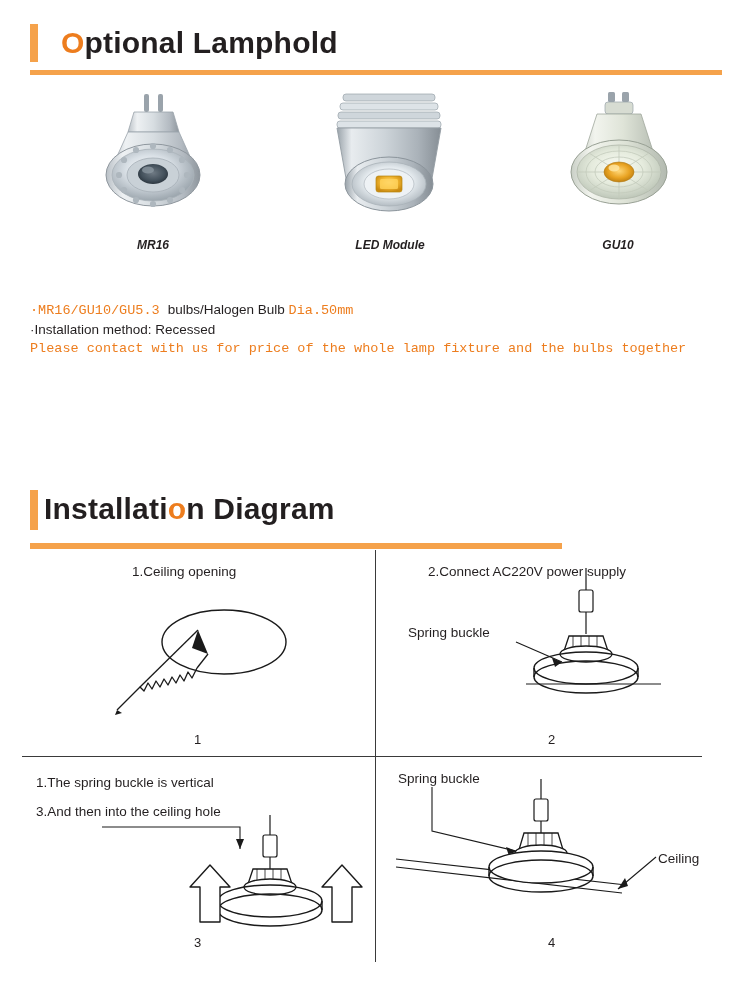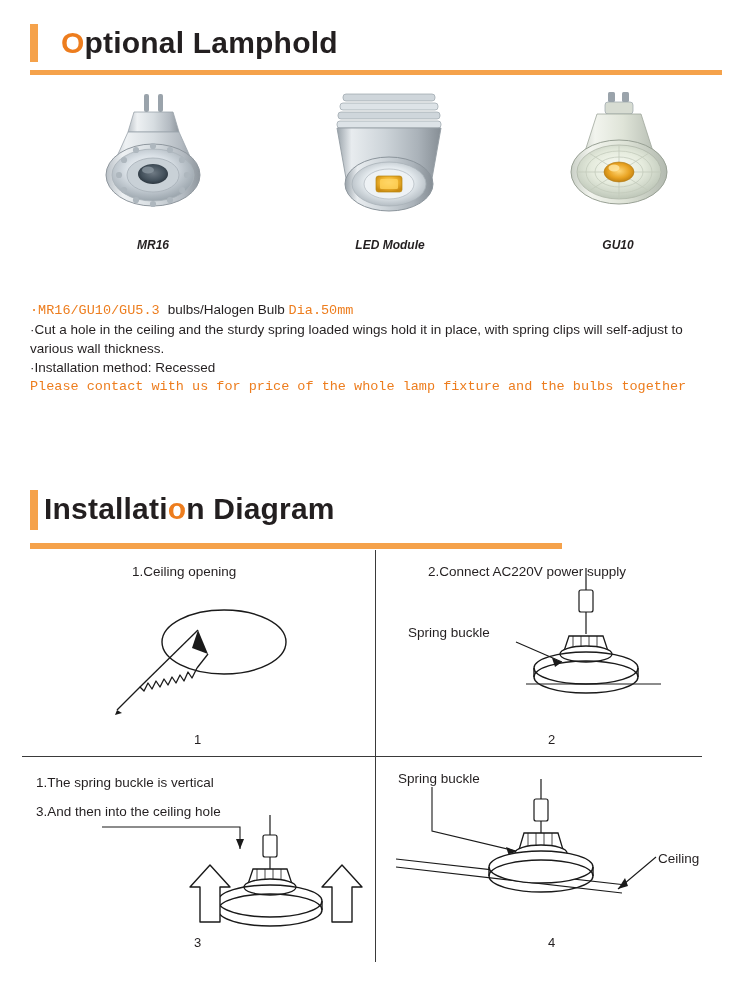--- a/index.html
+++ b/index.html
@@ -337,21 +337,20 @@
         <ellipse cx="106" cy="92" rx="15" ry="10" fill="url(#gucob)" stroke="#b37a14" stroke-width="0.6"></ellipse>
         <ellipse cx="101" cy="88" rx="5.5" ry="3.4" fill="#ffe9a7" opacity="0.8"></ellipse>
       </svg>
     </div>
     <div class="bulb-caption">GU10</div>
   </div>
 </div>
 
 <div id="specs">
   <div class="line"><span class="orange">·MR16/GU10/GU5.3 </span><span class="dark">bulbs/Halogen Bulb </span><span class="orange">Dia.50mm</span></div>
-  <div class="line dark">·Cut a hole in the ceiling and the sturdy spring loaded wings hold it in place, with spring clips will self-adjust to various wall thickness.</div>
   <div class="line dark">·Installation method: Recessed</div>
   <div class="line orange">Please contact with us for price of the whole lamp fixture and the bulbs together</div>
 </div>
 
 <div class="section-head" id="head-install">
   <div class="bar bar-left"></div>
   <div class="heading-text"><span>Installati</span><span class="hl">o</span><span>n Diagram</span></div>
 </div>
 <div class="bar" style="position:absolute; left:30px; top:543px; width:532px; height:6px; background:#f5a24b;"></div>
 

